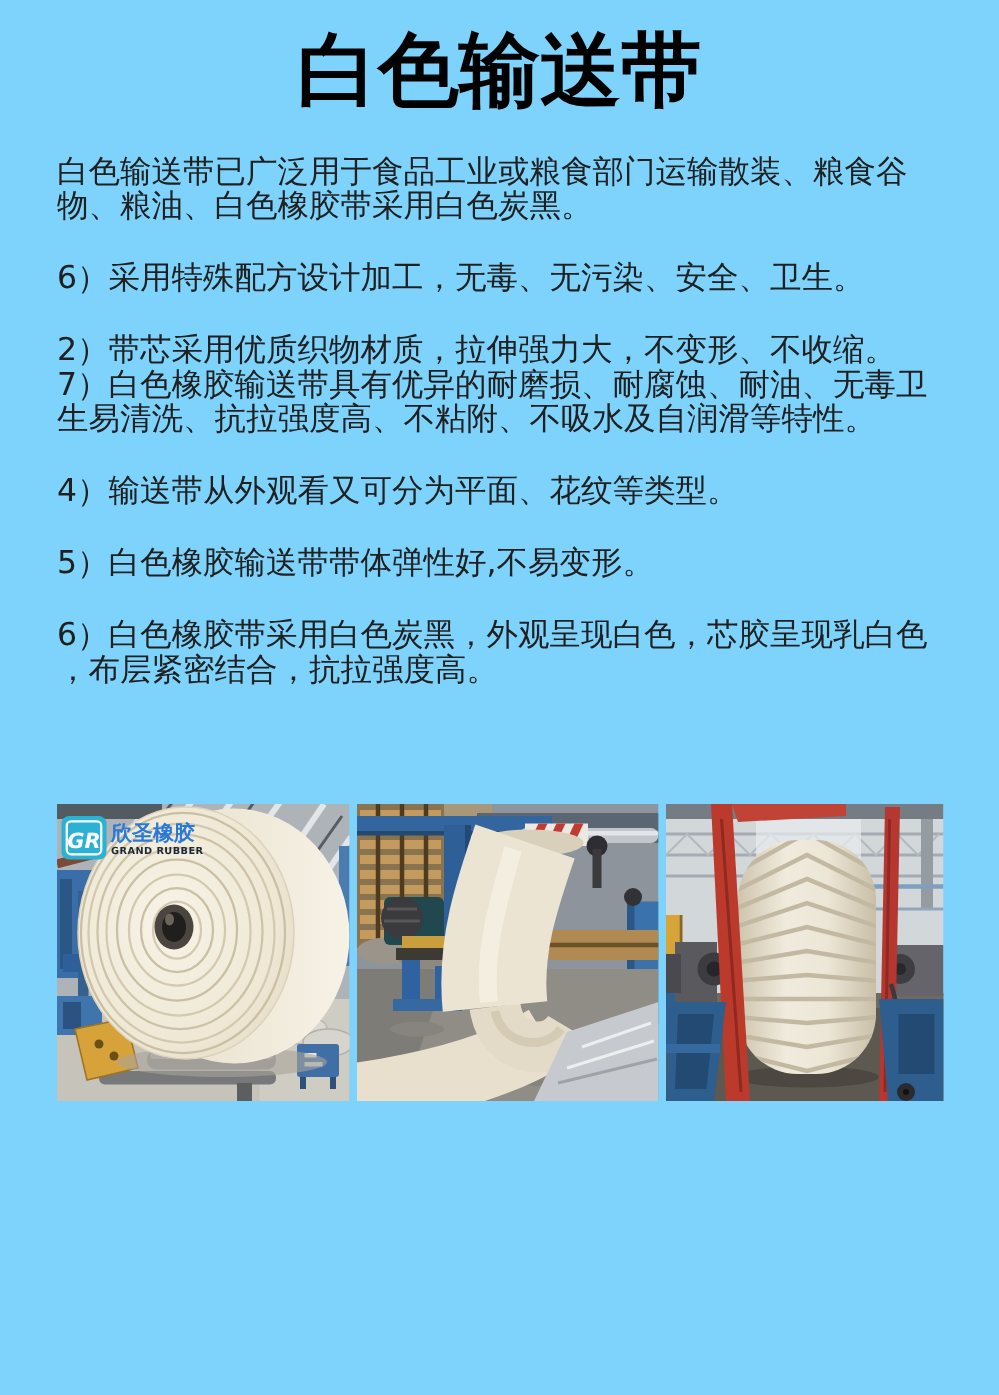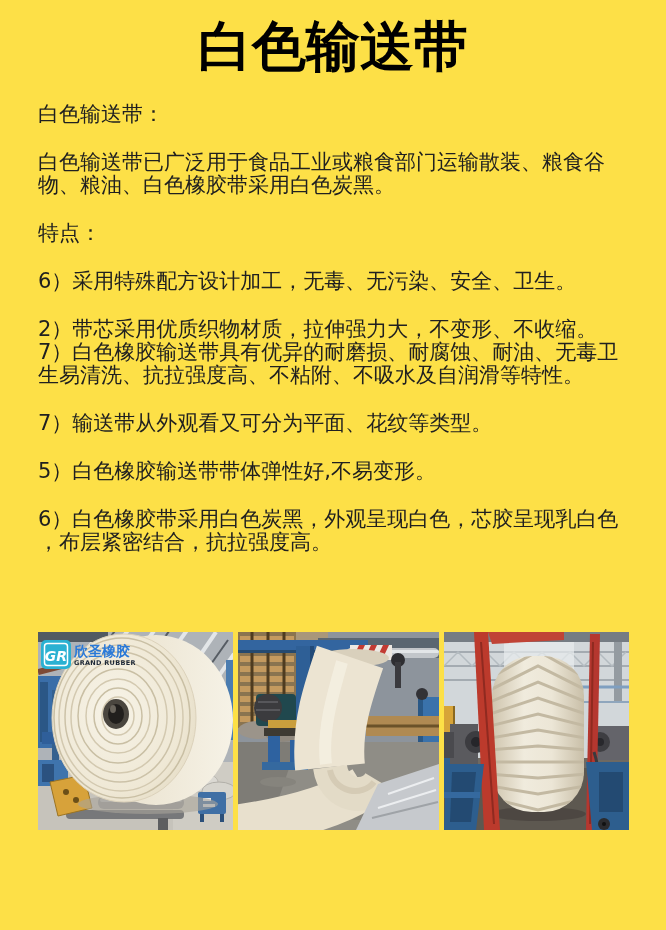--- a/index.html
+++ b/index.html
@@ -1,17 +1,17 @@
 <!DOCTYPE html>
 <html><head>
 <meta charset="utf-8">
 <style>
   html,body{margin:0;padding:0;background:#ffffff;}
   .page{
-    position:relative;width:666px;height:930px;background:#fde047;overflow:hidden;
+    position:relative;width:666px;height:930px;background:#7dd3fc;overflow:hidden;
     font-family:"DejaVu Sans","Liberation Sans",sans-serif;color:#1f1f1f;
   }
   h1.title{
     margin:16px 20px 0;padding:0;text-align:center;
     font-size:54px;line-height:62px;font-weight:bold;color:#000;
   }
   .content{padding:0 22px 0 38px;}
   .content p{
     margin:25px 0 0;font-size:21px;line-height:23px;
     white-space:pre-line;color:#202020;font-weight:normal;
@@ -22,29 +22,27 @@
   .photos svg{display:block;flex:0 0 auto;}
 </style>
 </head>
 <body>
 
 <div class="page">
 
   <h1 class="title">白色输送带</h1>
 
   <div class="content">
-    <p>白色输送带：</p>
     <p>白色输送带已广泛用于食品工业或粮食部门运输散装、粮食谷
 物、粮油、白色橡胶带采用白色炭黑。</p>
-    <p>特点：</p>
     <p>6）采用特殊配方设计加工，无毒、无污染、安全、卫生。</p>
     <p>2）带芯采用优质织物材质，拉伸强力大，不变形、不收缩。
 7）白色橡胶输送带具有优异的耐磨损、耐腐蚀、耐油、无毒卫
 生易清洗、抗拉强度高、不粘附、不吸水及自润滑等特性。</p>
-    <p>7）输送带从外观看又可分为平面、花纹等类型。</p>
+    <p>4）输送带从外观看又可分为平面、花纹等类型。</p>
     <p>5）白色橡胶输送带带体弹性好,不易变形。</p>
     <p>6）白色橡胶带采用白色炭黑，外观呈现白色，芯胶呈现乳白色
 ，布层紧密结合，抗拉强度高。</p>
   </div>
 
   <div class="photos">
 
     <svg width="195" height="198" viewBox="0 0 195 198" xmlns="http://www.w3.org/2000/svg">
       <defs>
         <radialGradient id="g1face" cx="42%" cy="45%" r="68%">

